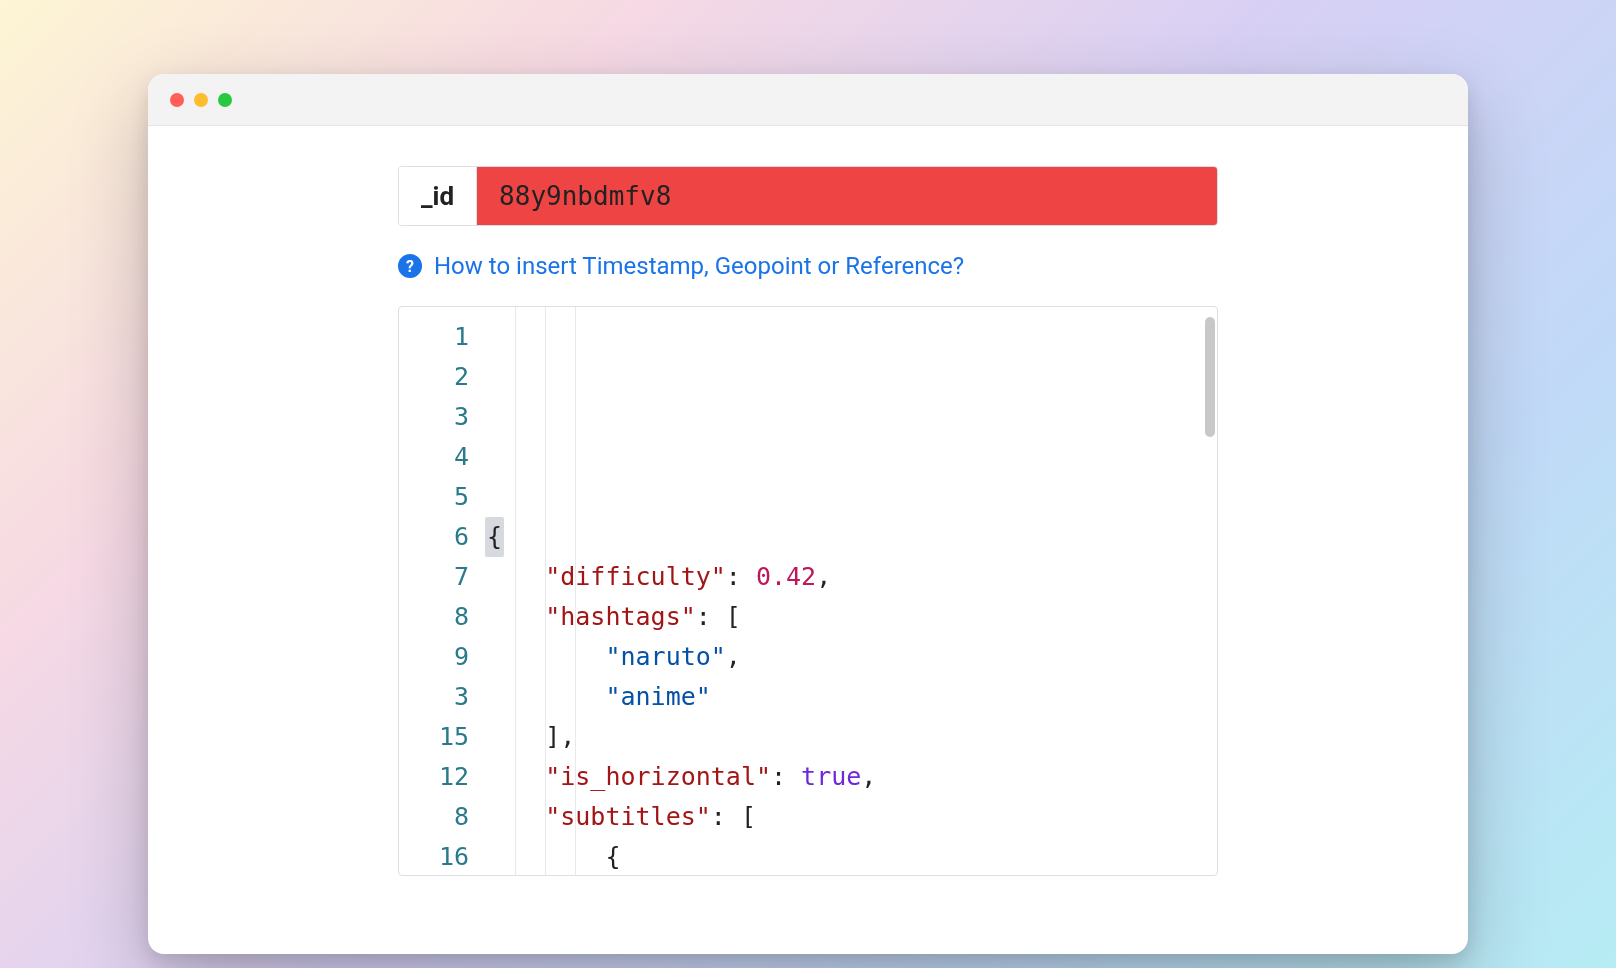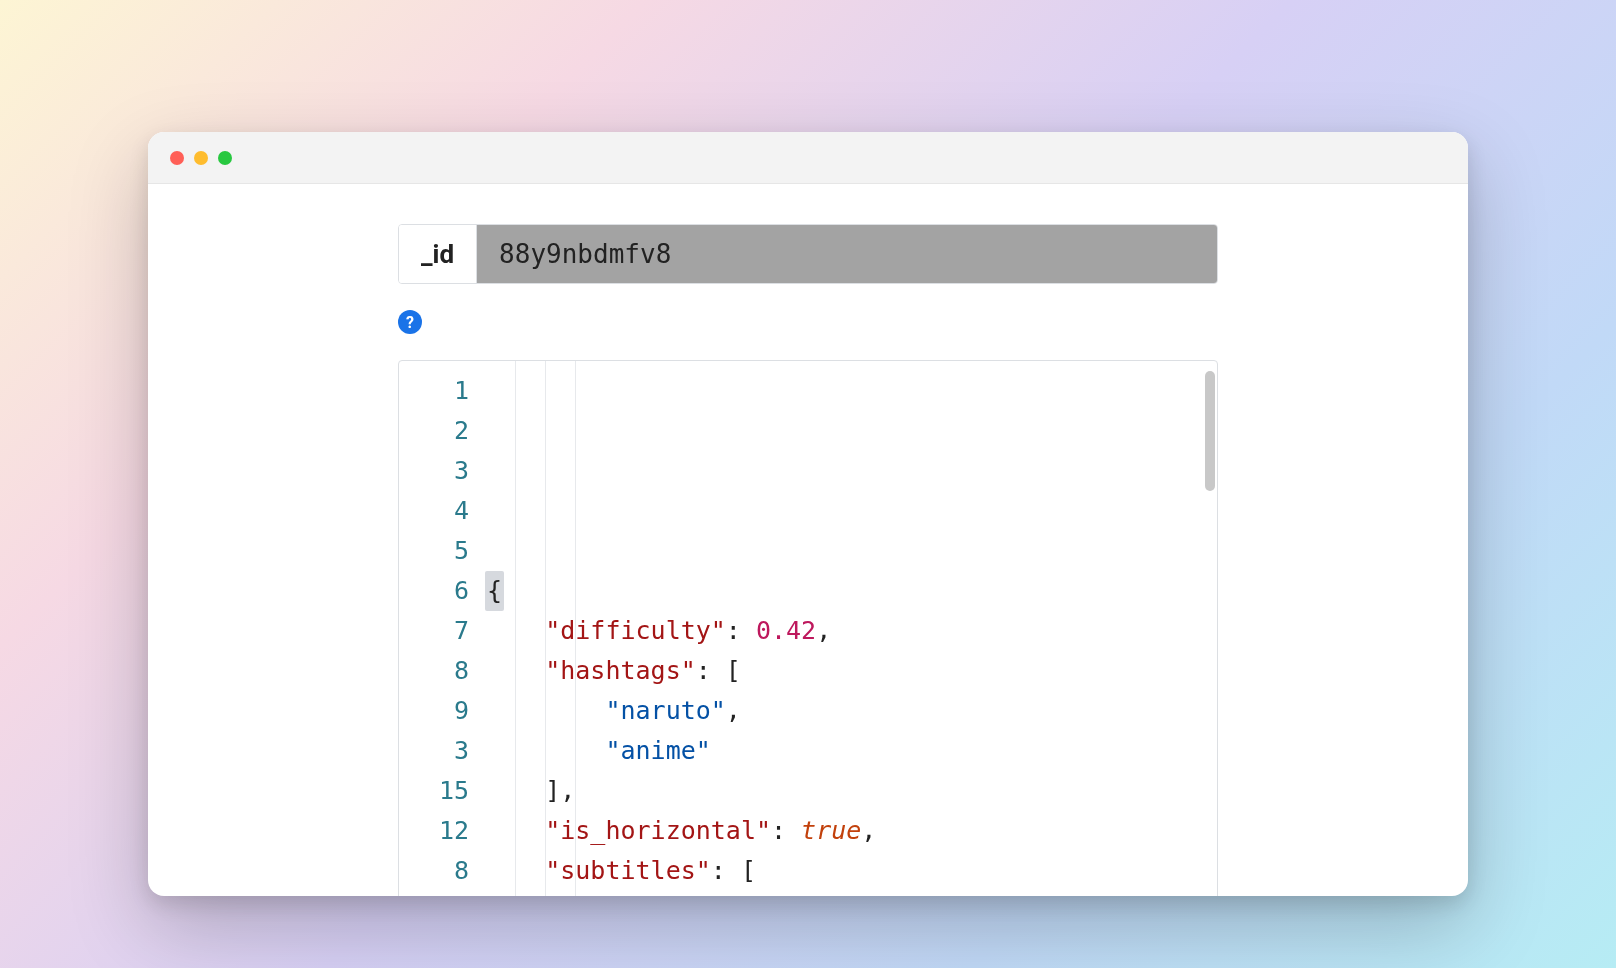--- a/index.html
+++ b/index.html
@@ -8,21 +8,21 @@
     background: linear-gradient(135deg, #fdf5d4 0%, #f6d9e4 25%, #d7d0f5 50%, #c1d9f7 75%, #b6ecf4 100%);
     display: flex;
     align-items: center;
     justify-content: center;
     font-family: -apple-system, BlinkMacSystemFont, "Segoe UI", Roboto, sans-serif;
     border-radius: 28px;
     overflow: hidden;
   }
   .mac-window {
     width: 1320px;
-    height: 764px;
+    height: 880px;
     background: #ffffff;
     border-radius: 16px;
     box-shadow: 0 30px 80px rgba(0,0,0,0.22), 0 8px 20px rgba(0,0,0,0.12);
     display: flex;
     flex-direction: column;
     overflow: hidden;
     position: relative;
     top: 10px;
     margin-top: 40px;
   }
@@ -62,21 +62,21 @@
     font-size: 26px;
     color: #222;
     border-right: 1px solid #dcdfe3;
     background: #fff;
   }
   .id-value {
     padding: 14px 22px;
     font-size: 26px;
     color: #222;
     flex: 1;
-    background: #a3a3a3;
+    background: #ef4444;
     font-family: ui-monospace, SFMono-Regular, Menlo, Consolas, monospace;
   }
   .help-row {
     display: flex;
     align-items: center;
     gap: 12px;
     margin-bottom: 26px;
   }
   .help-icon {
     width: 24px; height: 24px; border-radius: 50%;
@@ -130,21 +130,21 @@
   .hl-first {
     display: inline-block;
     background: #d6d9de;
     padding: 0 2px;
     border-radius: 2px;
   }
   .tok-key    { color: #a31515; }
   .tok-punc   { color: #222; }
   .tok-num    { color: #be185d; }
   .tok-str    { color: #0451a5; }
-  .tok-bool   { color: #c2410c; font-style: italic; }
+  .tok-bool   { color: #6d28d9; }
 </style>
 </head>
 <body>
 
 <div class="mac-window">
   <div class="titlebar">
     <div class="tlight t-close"></div>
     <div class="tlight t-min"></div>
     <div class="tlight t-zoom"></div>
   </div>
@@ -152,20 +152,21 @@
   <div class="content">
     <div class="panel">
 
       <div class="id-row">
         <div class="id-label">_id</div>
         <div class="id-value">88y9nbdmfv8</div>
       </div>
 
       <div class="help-row">
         <div class="help-icon">?</div>
+        <div class="help-text">How to insert Timestamp, Geopoint or Reference?</div>
       </div>
 
       <div class="editor-wrap">
         <div class="editor">
           <div class="gutter" id="gutter">
               <div>1</div>
               <div>2</div>
               <div>3</div>
               <div>4</div>
               <div>5</div>

